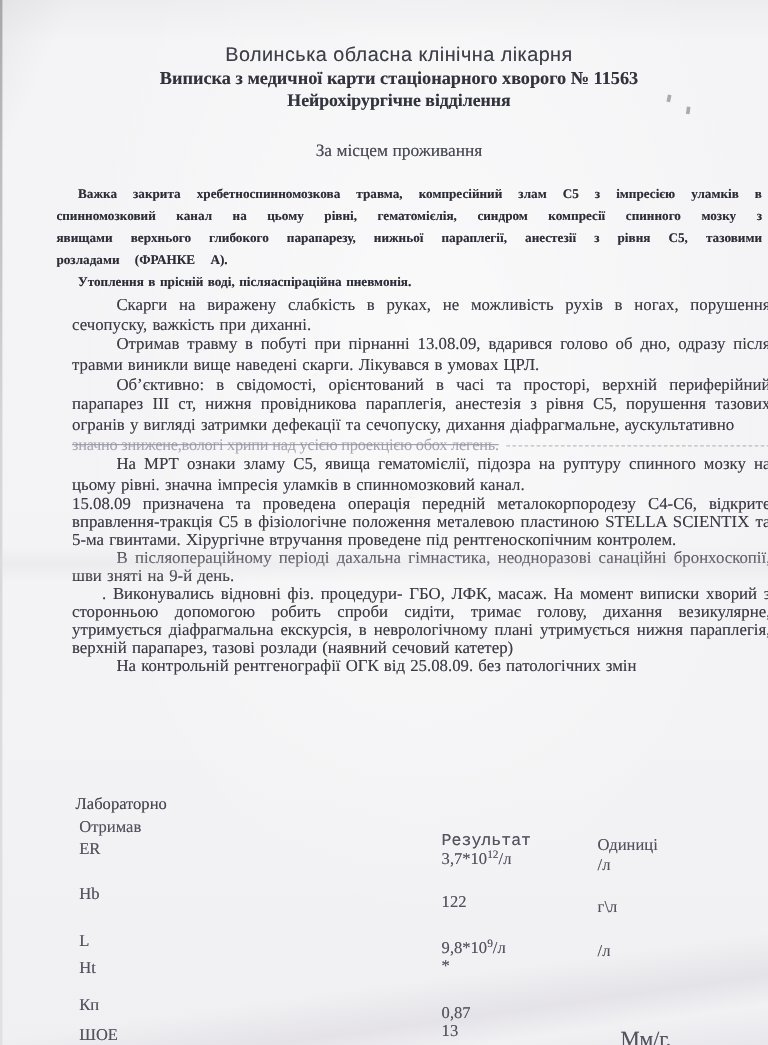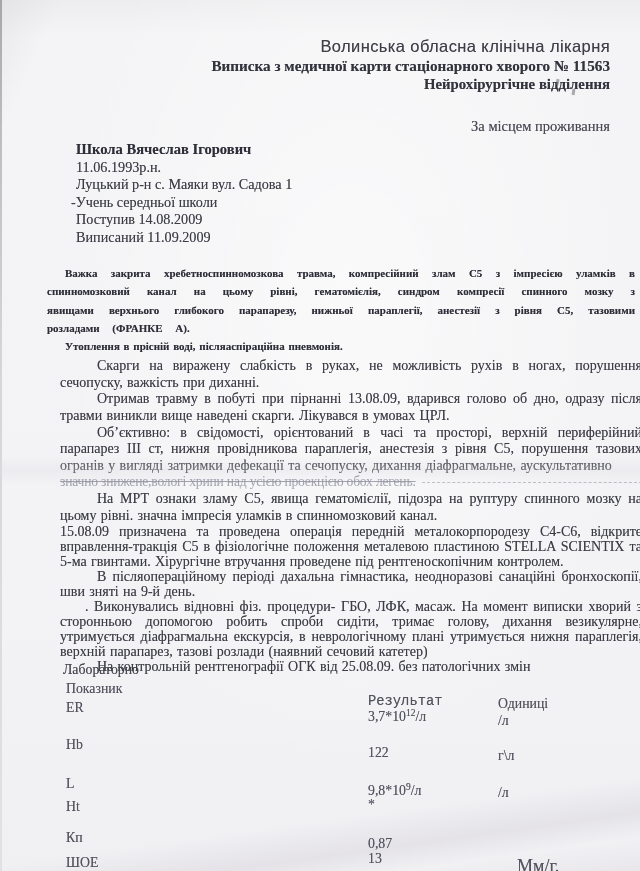--- a/index.html
+++ b/index.html
@@ -19,21 +19,21 @@
   }
   .crease-mid{
     position:absolute;left:0;top:455px;width:100%;height:30px;pointer-events:none;
     background:linear-gradient(180deg, rgba(226,226,230,0), rgba(222,222,228,.35) 50%, rgba(226,226,230,0));
   }
   .edge-line{position:absolute;left:0;top:0;width:2px;height:871px;background:linear-gradient(180deg,rgba(90,90,95,.45),rgba(120,120,128,.25) 40%,rgba(140,140,148,.15));}
   .mark{position:absolute;background:#6a6a74;opacity:.55;}
   .mark1{left:556px;top:79px;width:3px;height:6px;transform:rotate(12deg);}
   .mark2{left:572px;top:89px;width:3px;height:6px;transform:rotate(8deg);}
 
-  .header{padding-top:36px;padding-left:55px;padding-right:30px;text-align:right;}
+  .header{padding-top:36px;padding-left:55px;padding-right:30px;text-align:center;}
   .h-hospital{font-family:"Liberation Sans","DejaVu Sans",sans-serif;font-size:16.5px;line-height:20px;letter-spacing:.4px;color:#3f3f48;}
   .h-title{font-size:15.2px;font-weight:bold;line-height:19px;color:#33333d;}
   .h-dept{font-size:14.8px;font-weight:bold;line-height:18px;color:#33333d;}
   .h-residence{font-size:14.5px;line-height:18px;color:#4a4a54;margin-top:24px;}
 
   .patient{margin-top:6px;padding-left:76px;font-size:14.2px;line-height:17.5px;}
   .p-name{font-weight:bold;font-size:14.6px;color:#2e2e38;}
   .p-occupation{margin-left:-5px;}
 
   .diagnosis{margin-top:18px;margin-left:47px;width:588px;text-align:justify;}
@@ -79,28 +79,20 @@
   <div class="mark mark1"></div>
   <div class="mark mark2"></div>
 
   <div class="header">
     <div class="h-hospital">Волинська обласна клінічна лікарня</div>
     <div class="h-title">Виписка з медичної карти стаціонарного хворого № 11563</div>
     <div class="h-dept">Нейрохірургічне відділення</div>
     <div class="h-residence">За місцем проживання</div>
   </div>
 
-  <div class="patient">
-    <div class="p-name">Школа Вячеслав Ігорович</div>
-    <div>11.06.1993р.н.</div>
-    <div>Луцький р-н с. Маяки вул. Садова 1</div>
-    <div class="p-occupation">-Учень середньої школи</div>
-    <div>Поступив 14.08.2009</div>
-    <div>Виписаний  11.09.2009</div>
-  </div>
 
   <div class="diagnosis">
     <p>Важка закрита хребетноспинномозкова травма, компресійний злам С5 з імпресією уламків в спинномозковий канал на цьому рівні,  гематомієлія, синдром компресії спинного мозку з явищами верхнього глибокого парапарезу, нижньої параплегії, анестезії з рівня С5, тазовими розладами (ФРАНКЕ А).</p>
     <p class="secondary">Утоплення в прісній воді, післяаспіраційна пневмонія.</p>
   </div>
 
   <div class="body-upper">
     <p>Скарги на виражену слабкість в руках, не можливість рухів в ногах, порушення сечопуску, важкість при диханні.</p>
     <p>Отримав травму в побуті при пірнанні 13.08.09, вдарився голово об дно, одразу після травми виникли вище наведені скарги. Лікувався в умовах ЦРЛ.</p>
     <p>Об’єктивно: в свідомості, орієнтований в часі та просторі, верхній периферійний парапарез ІІІ ст, нижня провідникова параплегія, анестезія з рівня С5, порушення тазових огранів у вигляді затримки дефекації та сечопуску, дихання діафрагмальне, аускультативно</p>
@@ -113,21 +105,21 @@
 
   <div class="body-lower">
     <p class="no-indent">15.08.09 призначена та проведена операція передній металокорпородезу С4-С6, відкрите вправлення-тракція С5 в фізіологічне положення металевою пластиною STELLA SCIENTIX та 5-ма гвинтами. Хірургічне втручання проведене під рентгеноскопічним контролем.</p>
     <p>В післяопераційному періоді дахальна гімнастика, неодноразові санаційні бронхоскопії, шви зняті на 9-й день.</p>
     <p class="small-indent">. Виконувались відновні фіз. процедури- ГБО, ЛФК, масаж. На момент виписки хворий з сторонньою допомогою робить спроби сидіти, тримає голову, дихання везикулярне, утримується діафрагмальна екскурсія, в неврологічному плані утримується нижня параплегія, верхній парапарез, тазові розлади (наявний сечовий катетер)</p>
     <p>На контрольній рентгенографії ОГК від 25.08.09. без патологічних змін</p>
   </div>
 
   <div class="lab">
     <span class="lc lab-label">Лабораторно</span>
-    <span class="lc col-ind">Показник</span>
+    <span class="lc col-ind">Отримав</span>
     <span class="lc col-res">Результат</span>
     <span class="lc col-units">Одиниці</span>
 
     <span class="lc r0n">ER</span>
     <span class="lc r0r"><span>3,7*10</span><sup class="exp">12</sup><span>/л</span></span>
     <span class="lc r0u">/л</span>
 
     <span class="lc r1n">Hb</span>
     <span class="lc r1r"><span>122</span><sup class="exp"></sup><span></span></span>
     <span class="lc r1u">г\л</span>

